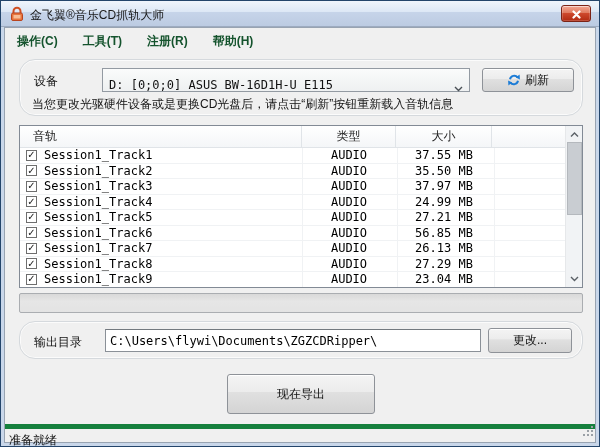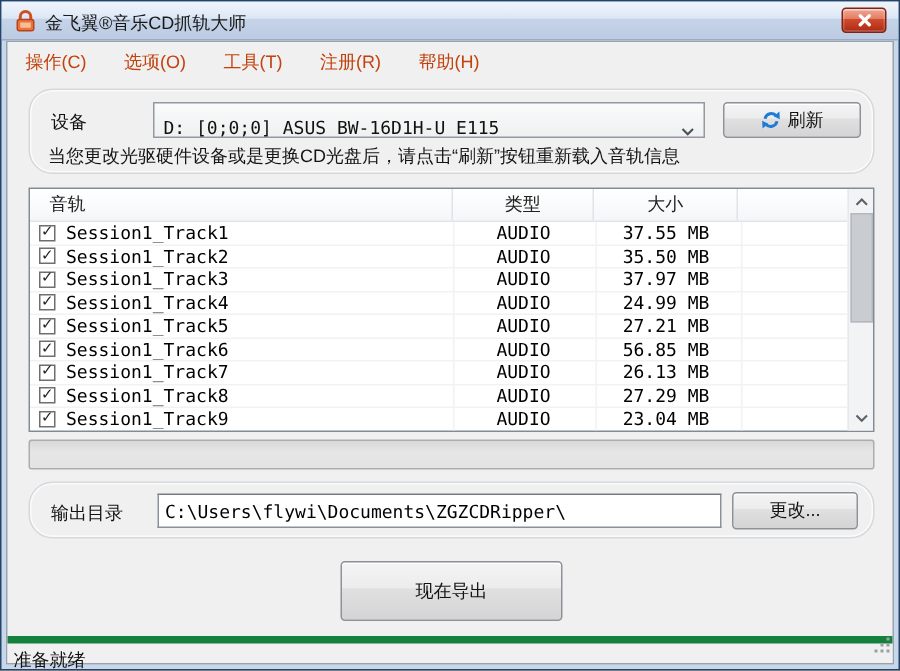--- a/index.html
+++ b/index.html
@@ -17,21 +17,21 @@
   .close-btn{position:absolute;right:8px;top:4px;width:30px;height:17px;border-radius:3px;
     border:1px solid #7c2316;background:linear-gradient(#f3a793,#e07b60 45%,#d04a2e 46%,#b02a12);
     box-shadow:inset 0 1px 0 rgba(255,255,255,.45), inset 0 0 0 1px rgba(255,255,255,.18);
     display:flex;align-items:center;justify-content:center;cursor:pointer;}
 
   
   .client{position:absolute;left:3px;right:3px;top:26px;bottom:3px;background:#f0f0f0;border:1px solid #98a3b1;}
 
   
   .menubar{position:absolute;left:6px;top:29px;right:6px;height:22px;display:flex;align-items:center;}
-  .menu-item{font-size:12px;color:#c2410c;padding:3px 10px;margin-right:5px;cursor:default;}
+  .menu-item{font-size:12px;color:#14532d;padding:3px 10px;margin-right:5px;cursor:default;font-weight:bold;}
 
   
   .gb{position:absolute;border:1px solid #d5d9dd;border-radius:16px;box-shadow:inset 0 0 0 1px #fbfbfb;}
   .gb-device{left:18px;top:58px;width:564px;height:57px;}
   .gb-output{left:18px;top:320px;width:564px;height:38px;}
   .lbl{position:absolute;font-size:12px;color:#111;}
 
   .combo{position:absolute;left:82px;top:8px;width:368px;height:24px;border:1px solid #939aa2;
     background:linear-gradient(#fafbfb,#eef0f1);display:flex;align-items:center;padding:10px 22px 0 6px;cursor:default;}
   .combo-text{font-size:12px;color:#111;white-space:nowrap;overflow:hidden;}
@@ -105,21 +105,20 @@
           <path d="M1.5 1.5 L7.5 7.5 M7.5 1.5 L1.5 7.5" stroke="#ffffff" stroke-width="2.2" stroke-linecap="round"></path>
         </svg>
       </span>
     </div>
   </div>
 
   <div class="client"></div>
 
   <div class="menubar">
     <div class="menu-item">操作(C)</div>
-    <div class="menu-item">选项(O)</div>
     <div class="menu-item">工具(T)</div>
     <div class="menu-item">注册(R)</div>
     <div class="menu-item">帮助(H)</div>
   </div>
 
   <div class="gb gb-device">
     <span class="lbl" style="left:14px;top:13px;">设备</span>
     <div class="combo">
       <span class="combo-text mono">D:  [0;0;0] ASUS BW-16D1H-U E115</span>
       <span class="combo-chev">

